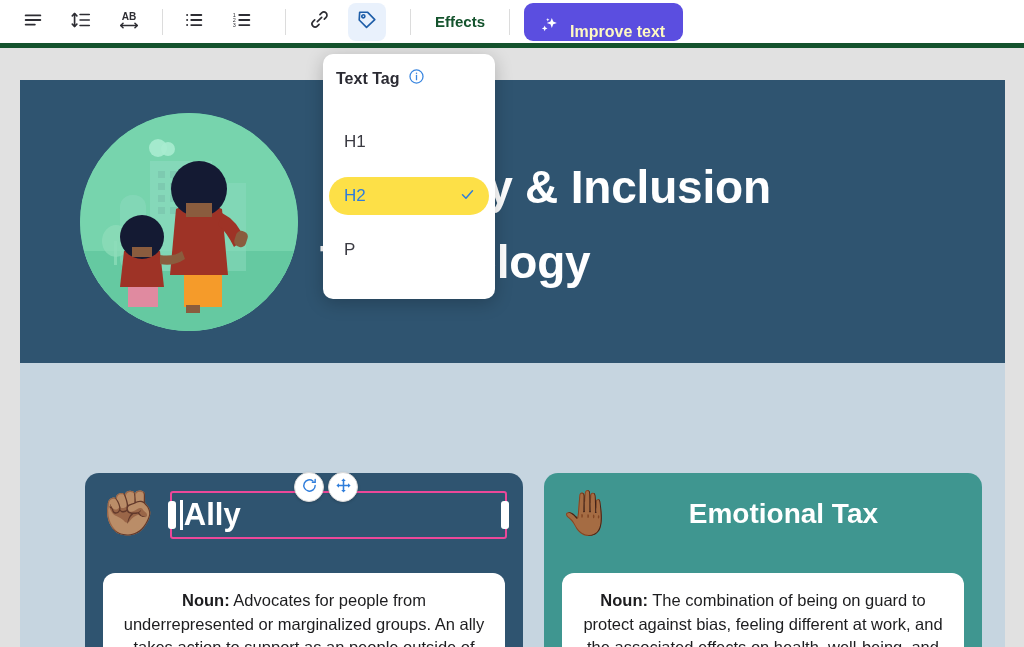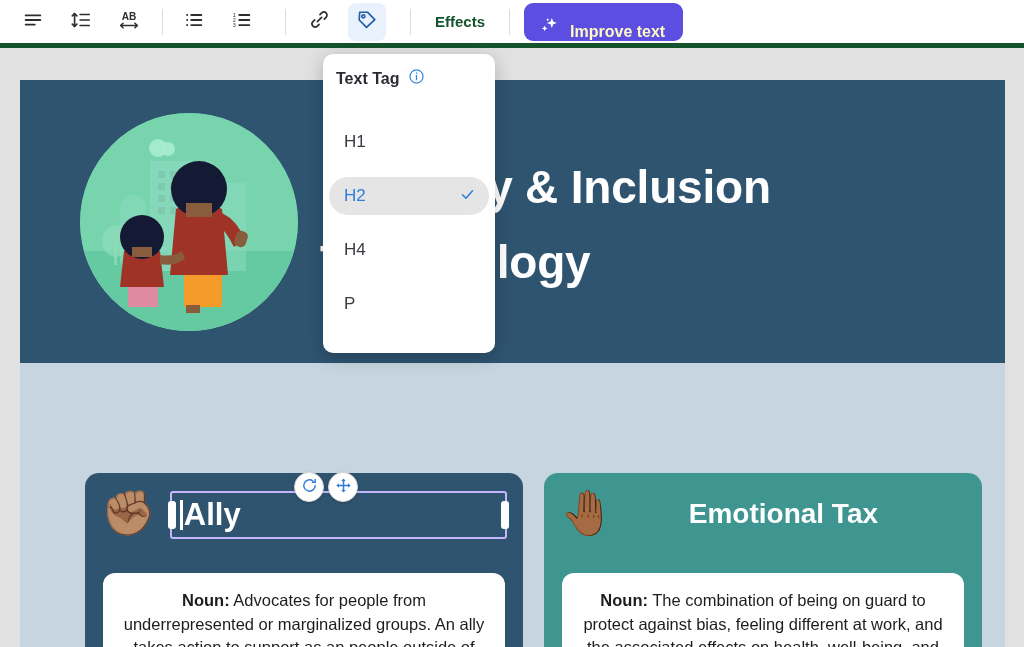--- a/index.html
+++ b/index.html
@@ -133,21 +133,21 @@
   .card-title {
     color: #ffffff;
     font-size: 28px;
     font-weight: bold;
     white-space: nowrap;
   }
   .card-title-wrap-right { flex: 1; text-align: center; padding-right: 28px; }
   .title-select {
     flex: 1;
     position: relative;
-    border: 2px solid #c4b5fd;
+    border: 2px solid #ec4899;
     border-radius: 3px;
     height: 48px;
     display: flex; align-items: center;
     padding-left: 8px;
     margin-top: 2px;
   }
   .title-select .card-title { font-size: 31px; }
   .sel-handle {
     position: absolute;
     width: 8px; height: 28px;
@@ -215,21 +215,21 @@
     height: 38px;
     display: flex; align-items: center; justify-content: space-between;
     padding: 0 14px 0 15px;
     font-size: 17px;
     color: #3a3a42;
     cursor: pointer;
     border-radius: 6px;
     margin: 16px 6px;
   }
   .dd-item.selected {
-    background: #e5e5e5;
+    background: #fde047;
     color: #2f7ddb;
     border-radius: 19px;
   }
   .dd-check { color: #2f7ddb; font-size: 15px; font-weight: bold; }
 </style>
 </head>
 <body>
 
 <div class="toolbar">
 
@@ -463,18 +463,15 @@
   </div>
   <div class="dd-item selected">
     <span>H2</span>
     <span class="dd-check">
       <svg width="15" height="15" viewBox="0 0 24 24" fill="none" stroke="#2f7ddb" stroke-width="2.4" stroke-linecap="round" stroke-linejoin="round">
         <polyline points="4,12.5 9.5,18 20,6"></polyline>
       </svg>
     </span>
   </div>
   <div class="dd-item">
-    <span>H4</span>
-  </div>
-  <div class="dd-item">
     <span>P</span>
   </div>
 </div>
 
 </body></html>

